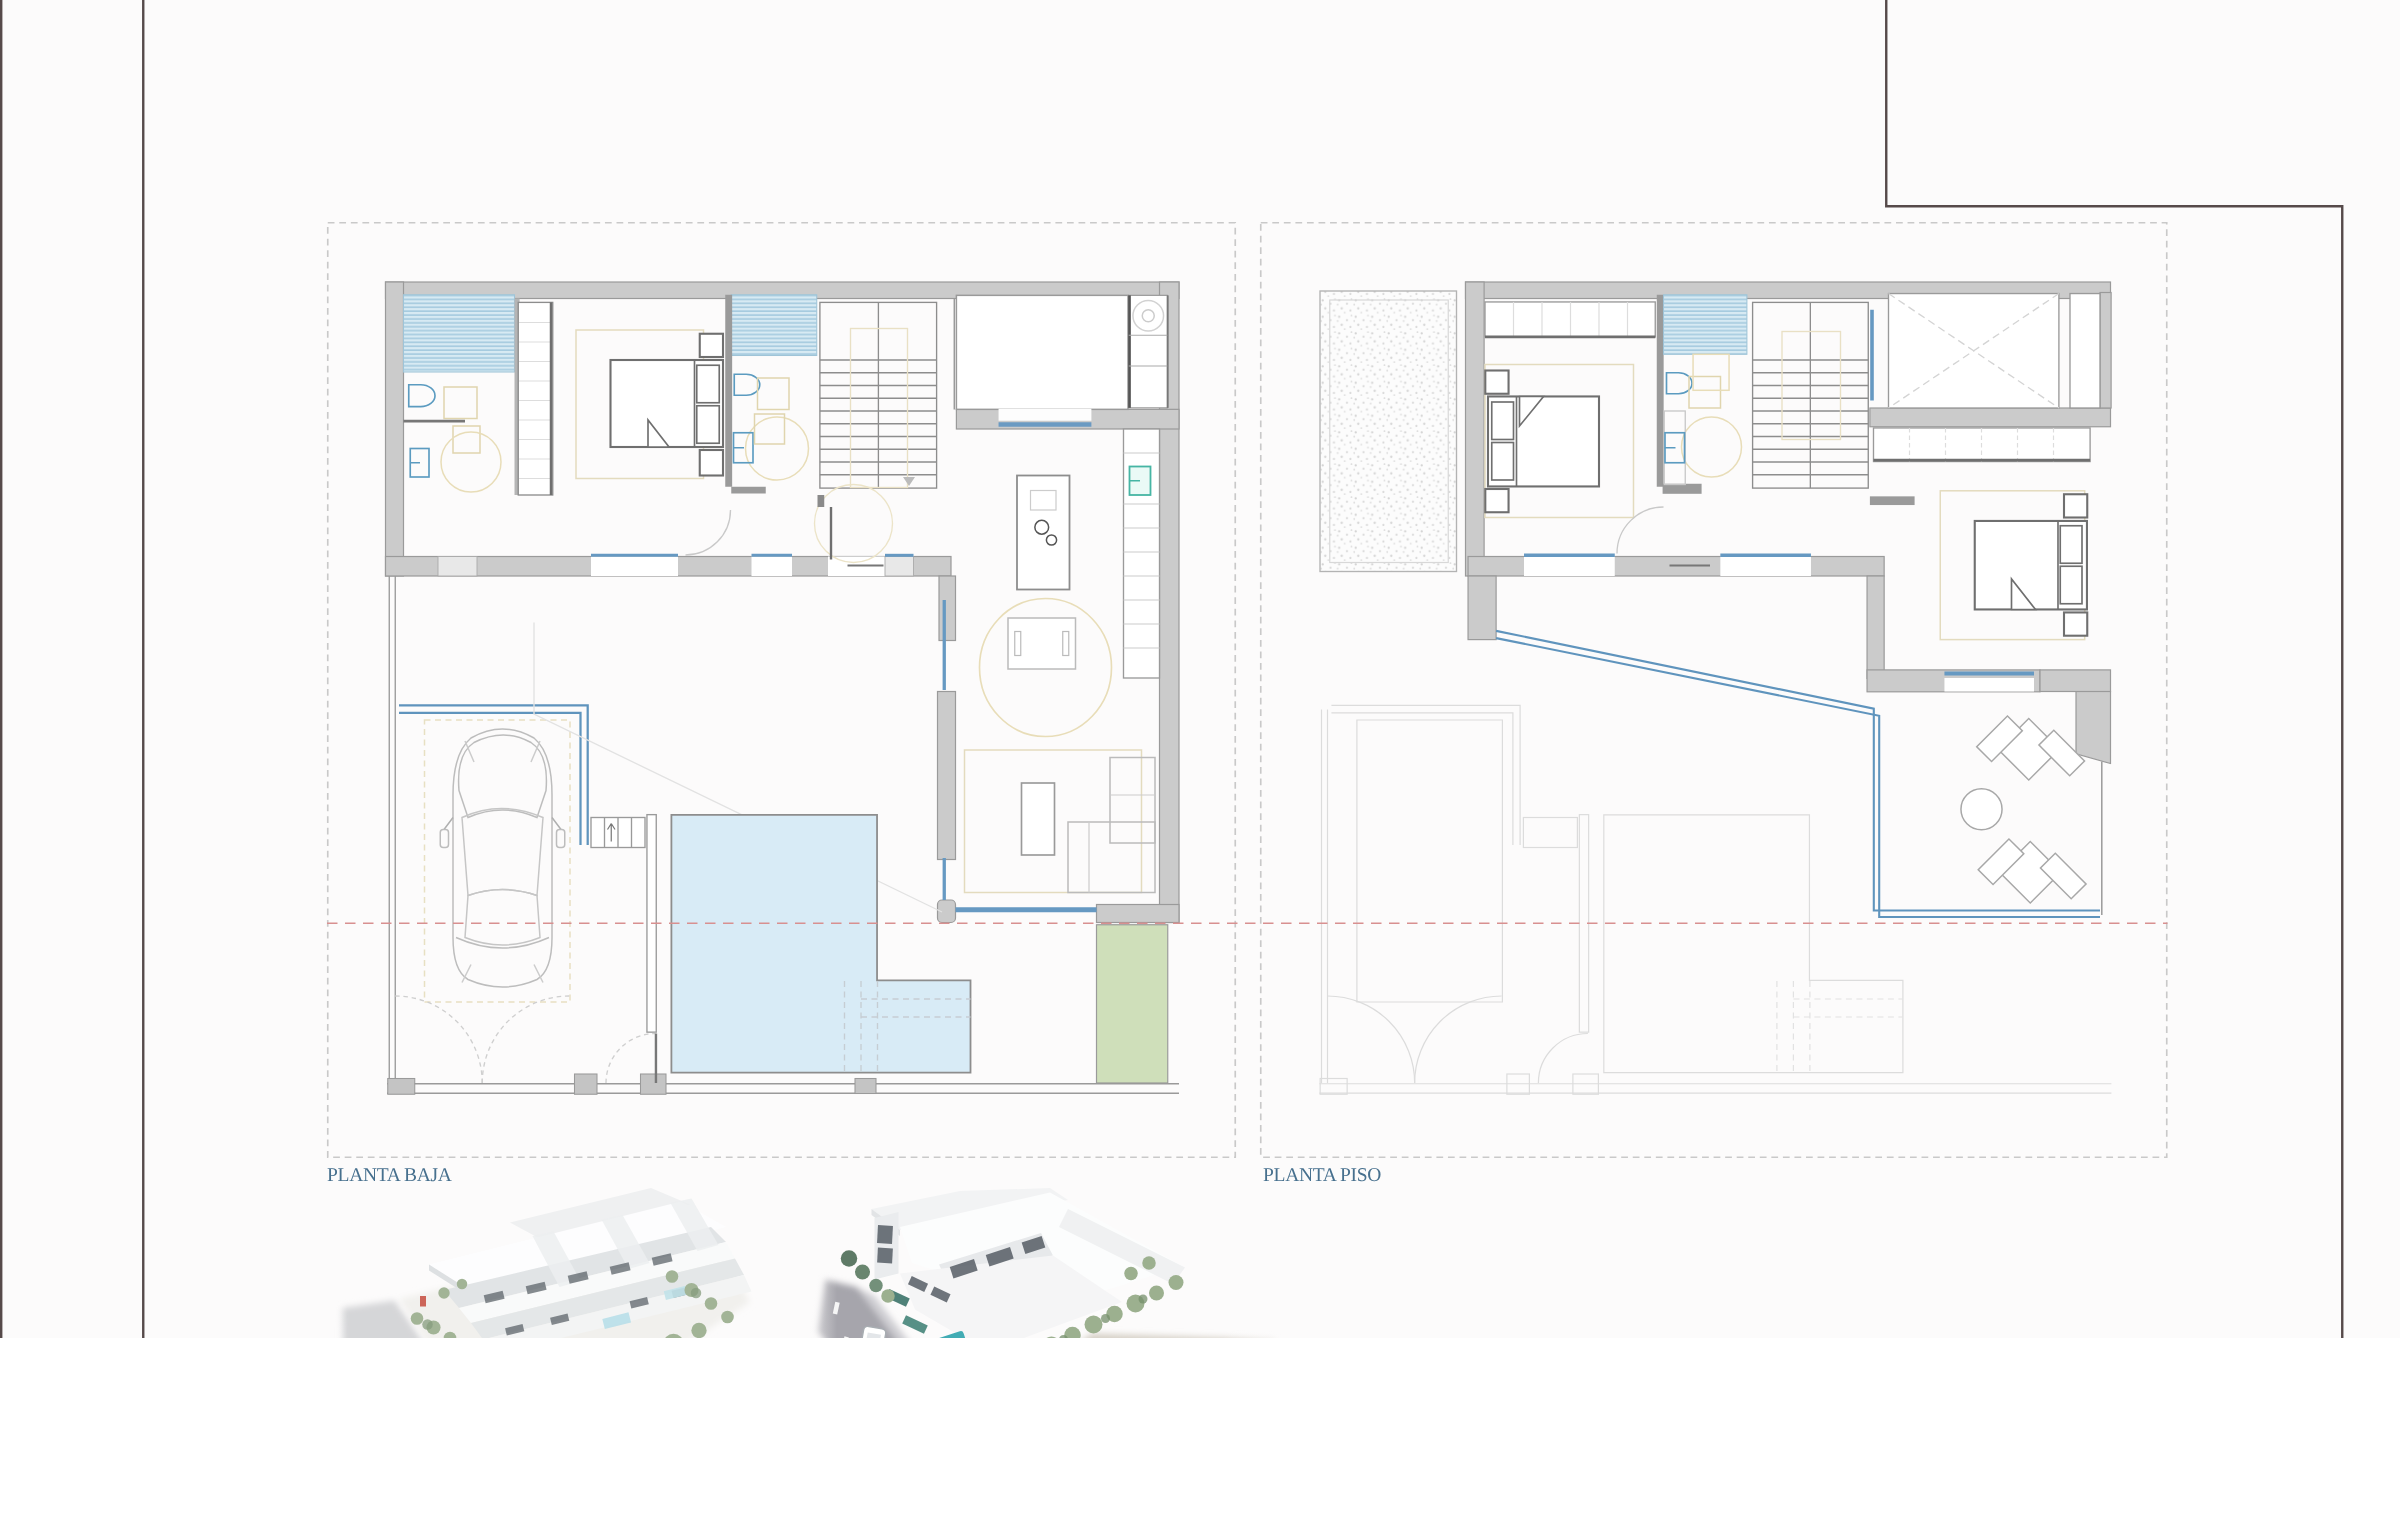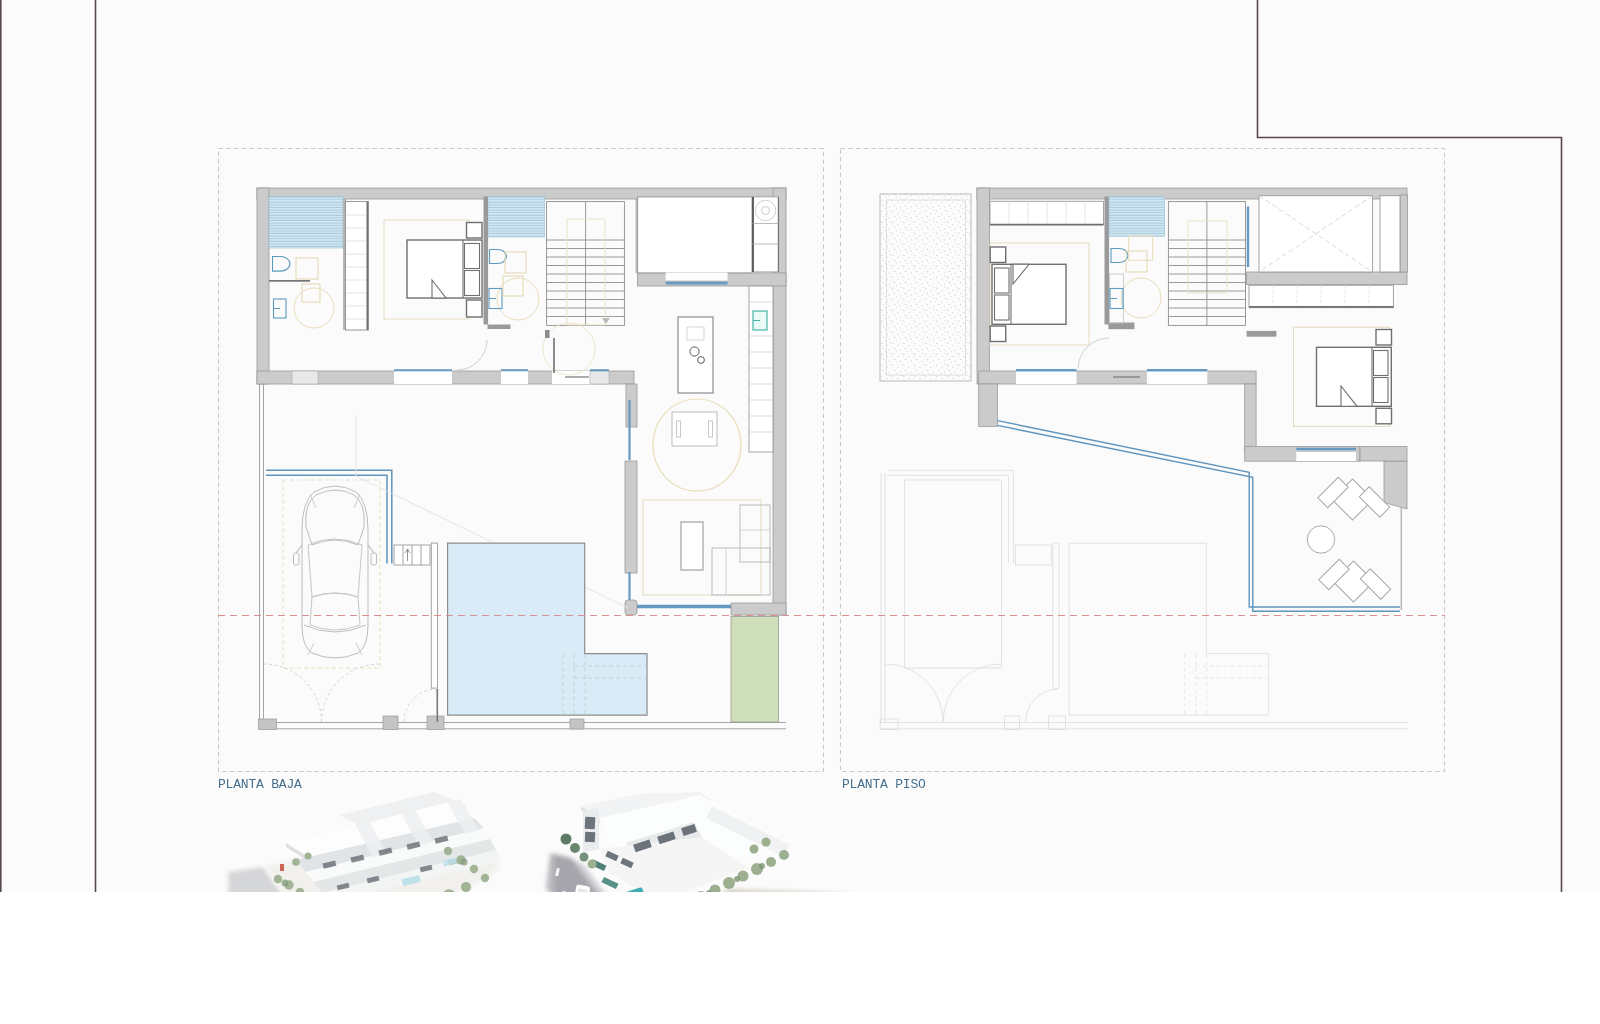--- a/index.html
+++ b/index.html
@@ -1,17 +1,17 @@
 <!DOCTYPE html>
 <html><head>
 <meta charset="utf-8">
 <style>
   html,body{margin:0;padding:0;background:#ffffff;}
   #page{width:1600px;height:892px;position:relative;overflow:hidden;
-        font-family:Liberation Mono, monospace;}
+        font-family:Liberation Serif, serif;}
   svg{display:block;}
 </style>
 </head>
 <body>
 <div id="page">
 <svg width="1600" height="1024" viewBox="0 0 1600 1024">
 <defs>
   <pattern id="blinds" width="4" height="2.6" patternUnits="userSpaceOnUse">
     <rect width="4" height="2.6" fill="#d7eaf3"></rect>
     <rect y="1.5" width="4" height="1.1" fill="#a6cbdf"></rect>

